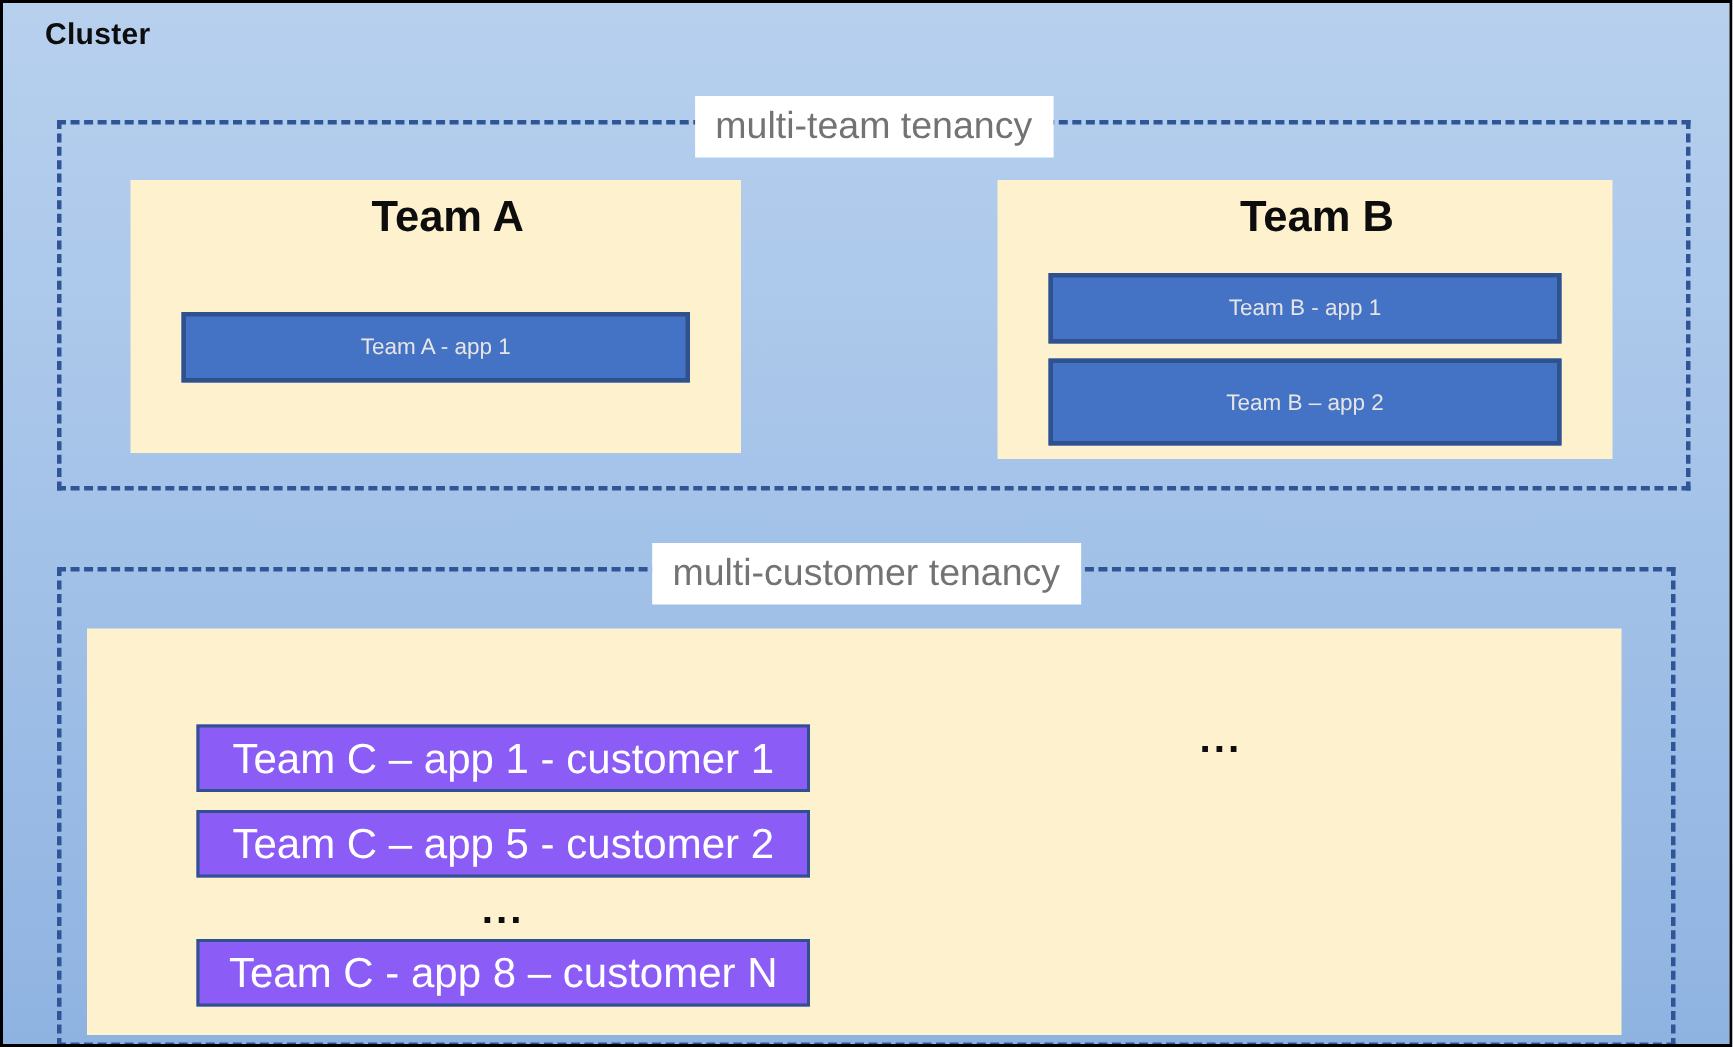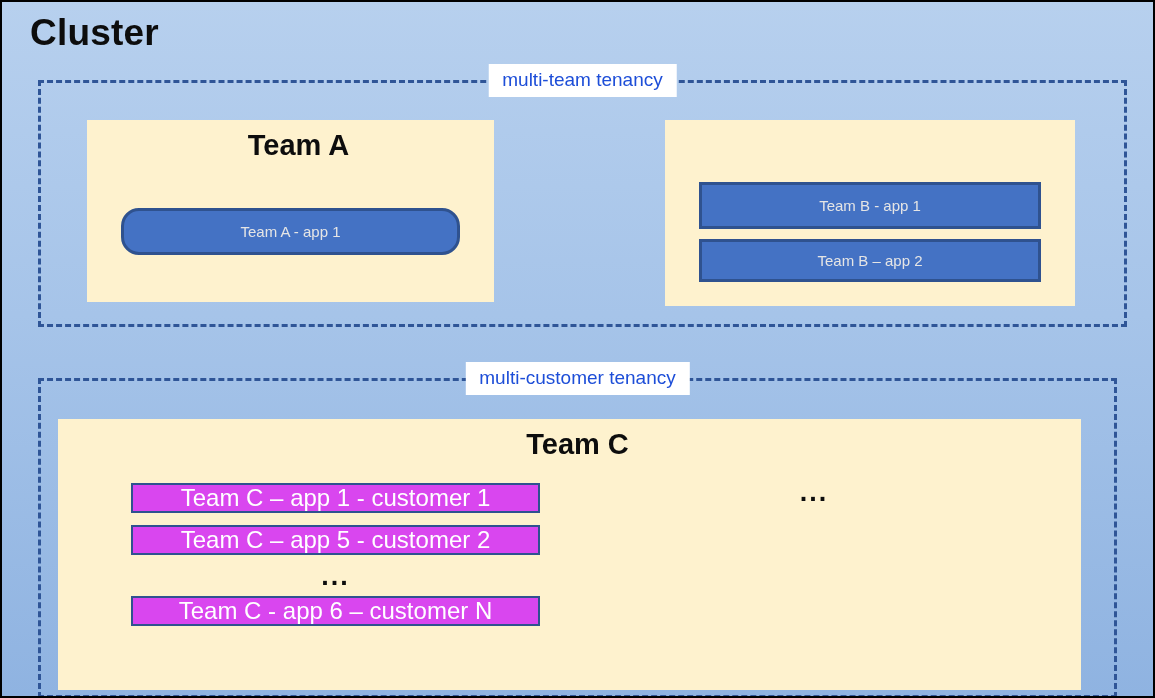--- a/index.html
+++ b/index.html
@@ -11,41 +11,41 @@
     border: 2px solid #000000;
     background: linear-gradient(180deg, #b7d0ee 0%, #a6c4e9 45%, #8fb3e1 100%);
     overflow: hidden;
     font-family: "Liberation Sans", sans-serif;
     color: #0d0d0d;
   }
   .cluster-title {
     position: absolute;
     left: 28px;
     top: 10px;
-    font-size: 37px;
+    font-size: 20px;
     font-weight: bold;
     letter-spacing: 0.2px;
   }
   .zone {
     position: absolute;
     border: 3px dashed #2f5597;
   }
   .zone-multi-team  { left: 36px; top: 78px;  width: 1089px; height: 247px; }
   .zone-multi-customer { left: 36px; top: 376px; width: 1079px; height: 320px; }
   .zone-label {
     position: absolute;
     top: -19px;
     left: 50%;
     transform: translateX(-50%);
     background: #ffffff;
     padding: 4px 14px;
-    font-size: 19px;
+    font-size: 25px;
     line-height: 1.3;
     white-space: nowrap;
-    color: #1d4ed8;
+    color: #737373;
   }
   .team {
     position: absolute;
     background: #fef2ce;
   }
   .team-a { left: 46px;  top: 37px; width: 407px;  height: 182px; }
   .team-b { left: 624px; top: 37px; width: 410px;  height: 186px; }
   .team-c { left: 17px;  top: 38px; width: 1023px; height: 271px; }
   .team-title {
     text-align: center;
@@ -59,40 +59,40 @@
     background: #4472c4;
     border: 3px solid #2f528f;
     color: #e5e5e5;
     font-size: 15px;
     display: flex;
     align-items: center;
     justify-content: center;
     text-align: center;
     white-space: nowrap;
   }
-  .team-a .app-1 { left: 34px; top: 88px;  width: 339px; height: 47px; border-radius: 18px; }
+  .team-a .app-1 { left: 34px; top: 88px;  width: 339px; height: 47px; }
   .team-b .app-1 { left: 34px; top: 62px;  width: 342px; height: 47px; }
-  .team-b .app-2 { left: 34px; top: 119px; width: 342px; height: 43px; }
+  .team-b .app-2 { left: 34px; top: 119px; width: 342px; height: 58px; }
   .col {
     position: absolute;
     top: 64px;
     display: flex;
     flex-direction: column;
     gap: 12px;
   }
   .col-app1 { left: 73px;  width: 409px; }
   .col-app2 { left: 553px; width: 406px; }
   .app-c {
     position: static;
     width: 100%;
-    height: 30px;
-    background: #d946ef;
+    height: 45px;
+    background: #8b5cf6;
     border: 2px solid #2f528f;
     color: #ffffff;
-    font-size: 24px;
+    font-size: 28px;
     display: flex;
     align-items: center;
     justify-content: center;
     white-space: nowrap;
   }
   .ellipsis-row {
     height: 17px;
     display: flex;
     align-items: center;
     justify-content: center;
@@ -112,36 +112,36 @@
 
   <div class="zone zone-multi-team">
     <div class="zone-label">multi-team tenancy</div>
 
     <div class="team team-a">
       <div class="team-title">Team A</div>
       <div class="app app-1">Team A - app 1</div>
     </div>
 
     <div class="team team-b">
+      <div class="team-title">Team B</div>
       <div class="app app-1">Team B - app 1</div>
       <div class="app app-2">Team B – app 2</div>
     </div>
   </div>
 
   <div class="zone zone-multi-customer">
     <div class="zone-label">multi-customer tenancy</div>
 
     <div class="team team-c">
-      <div class="team-title">Team C</div>
 
       <div class="col col-app1">
         <div class="app-c">Team C – app 1 - customer 1</div>
         <div class="app-c">Team C – app 5 - customer 2</div>
         <div class="ellipsis-row">...</div>
-        <div class="app-c">Team C - app 6 – customer N</div>
+        <div class="app-c">Team C - app 8 – customer N</div>
       </div>
 
       <div class="col col-app2">
         <div class="ellipsis-row">...</div>
       </div>
     </div>
   </div>
 
 </div>
 

